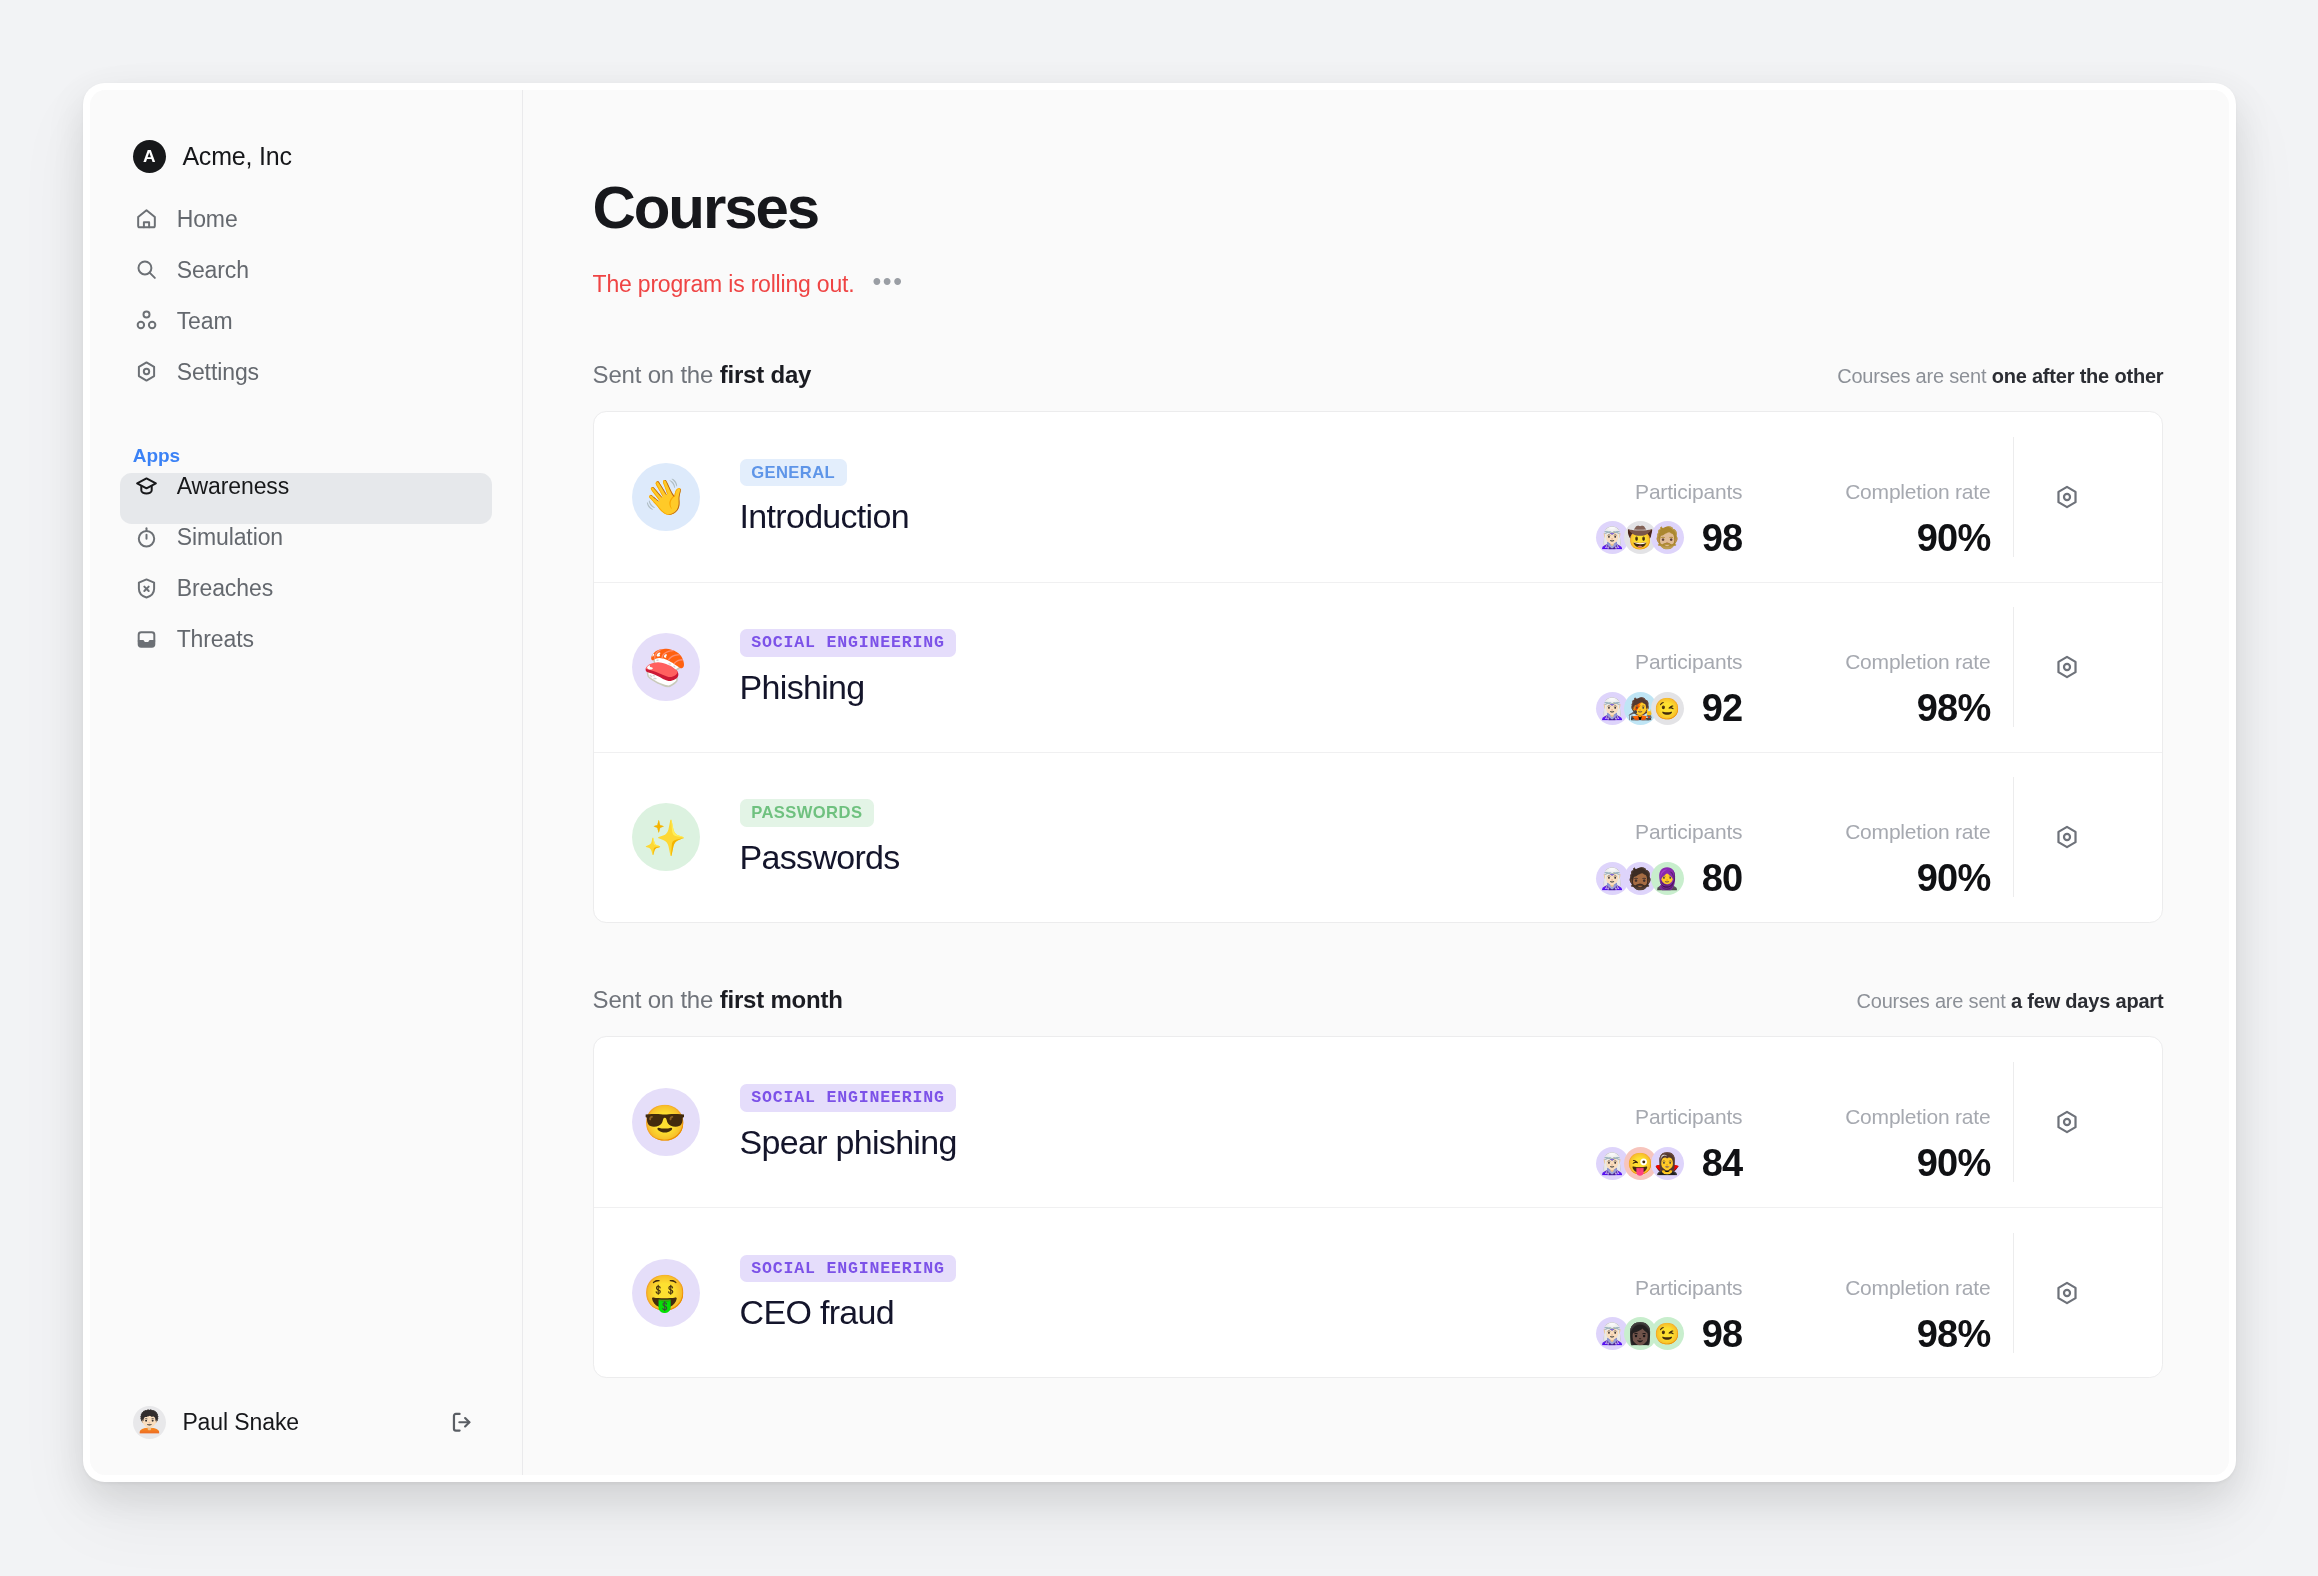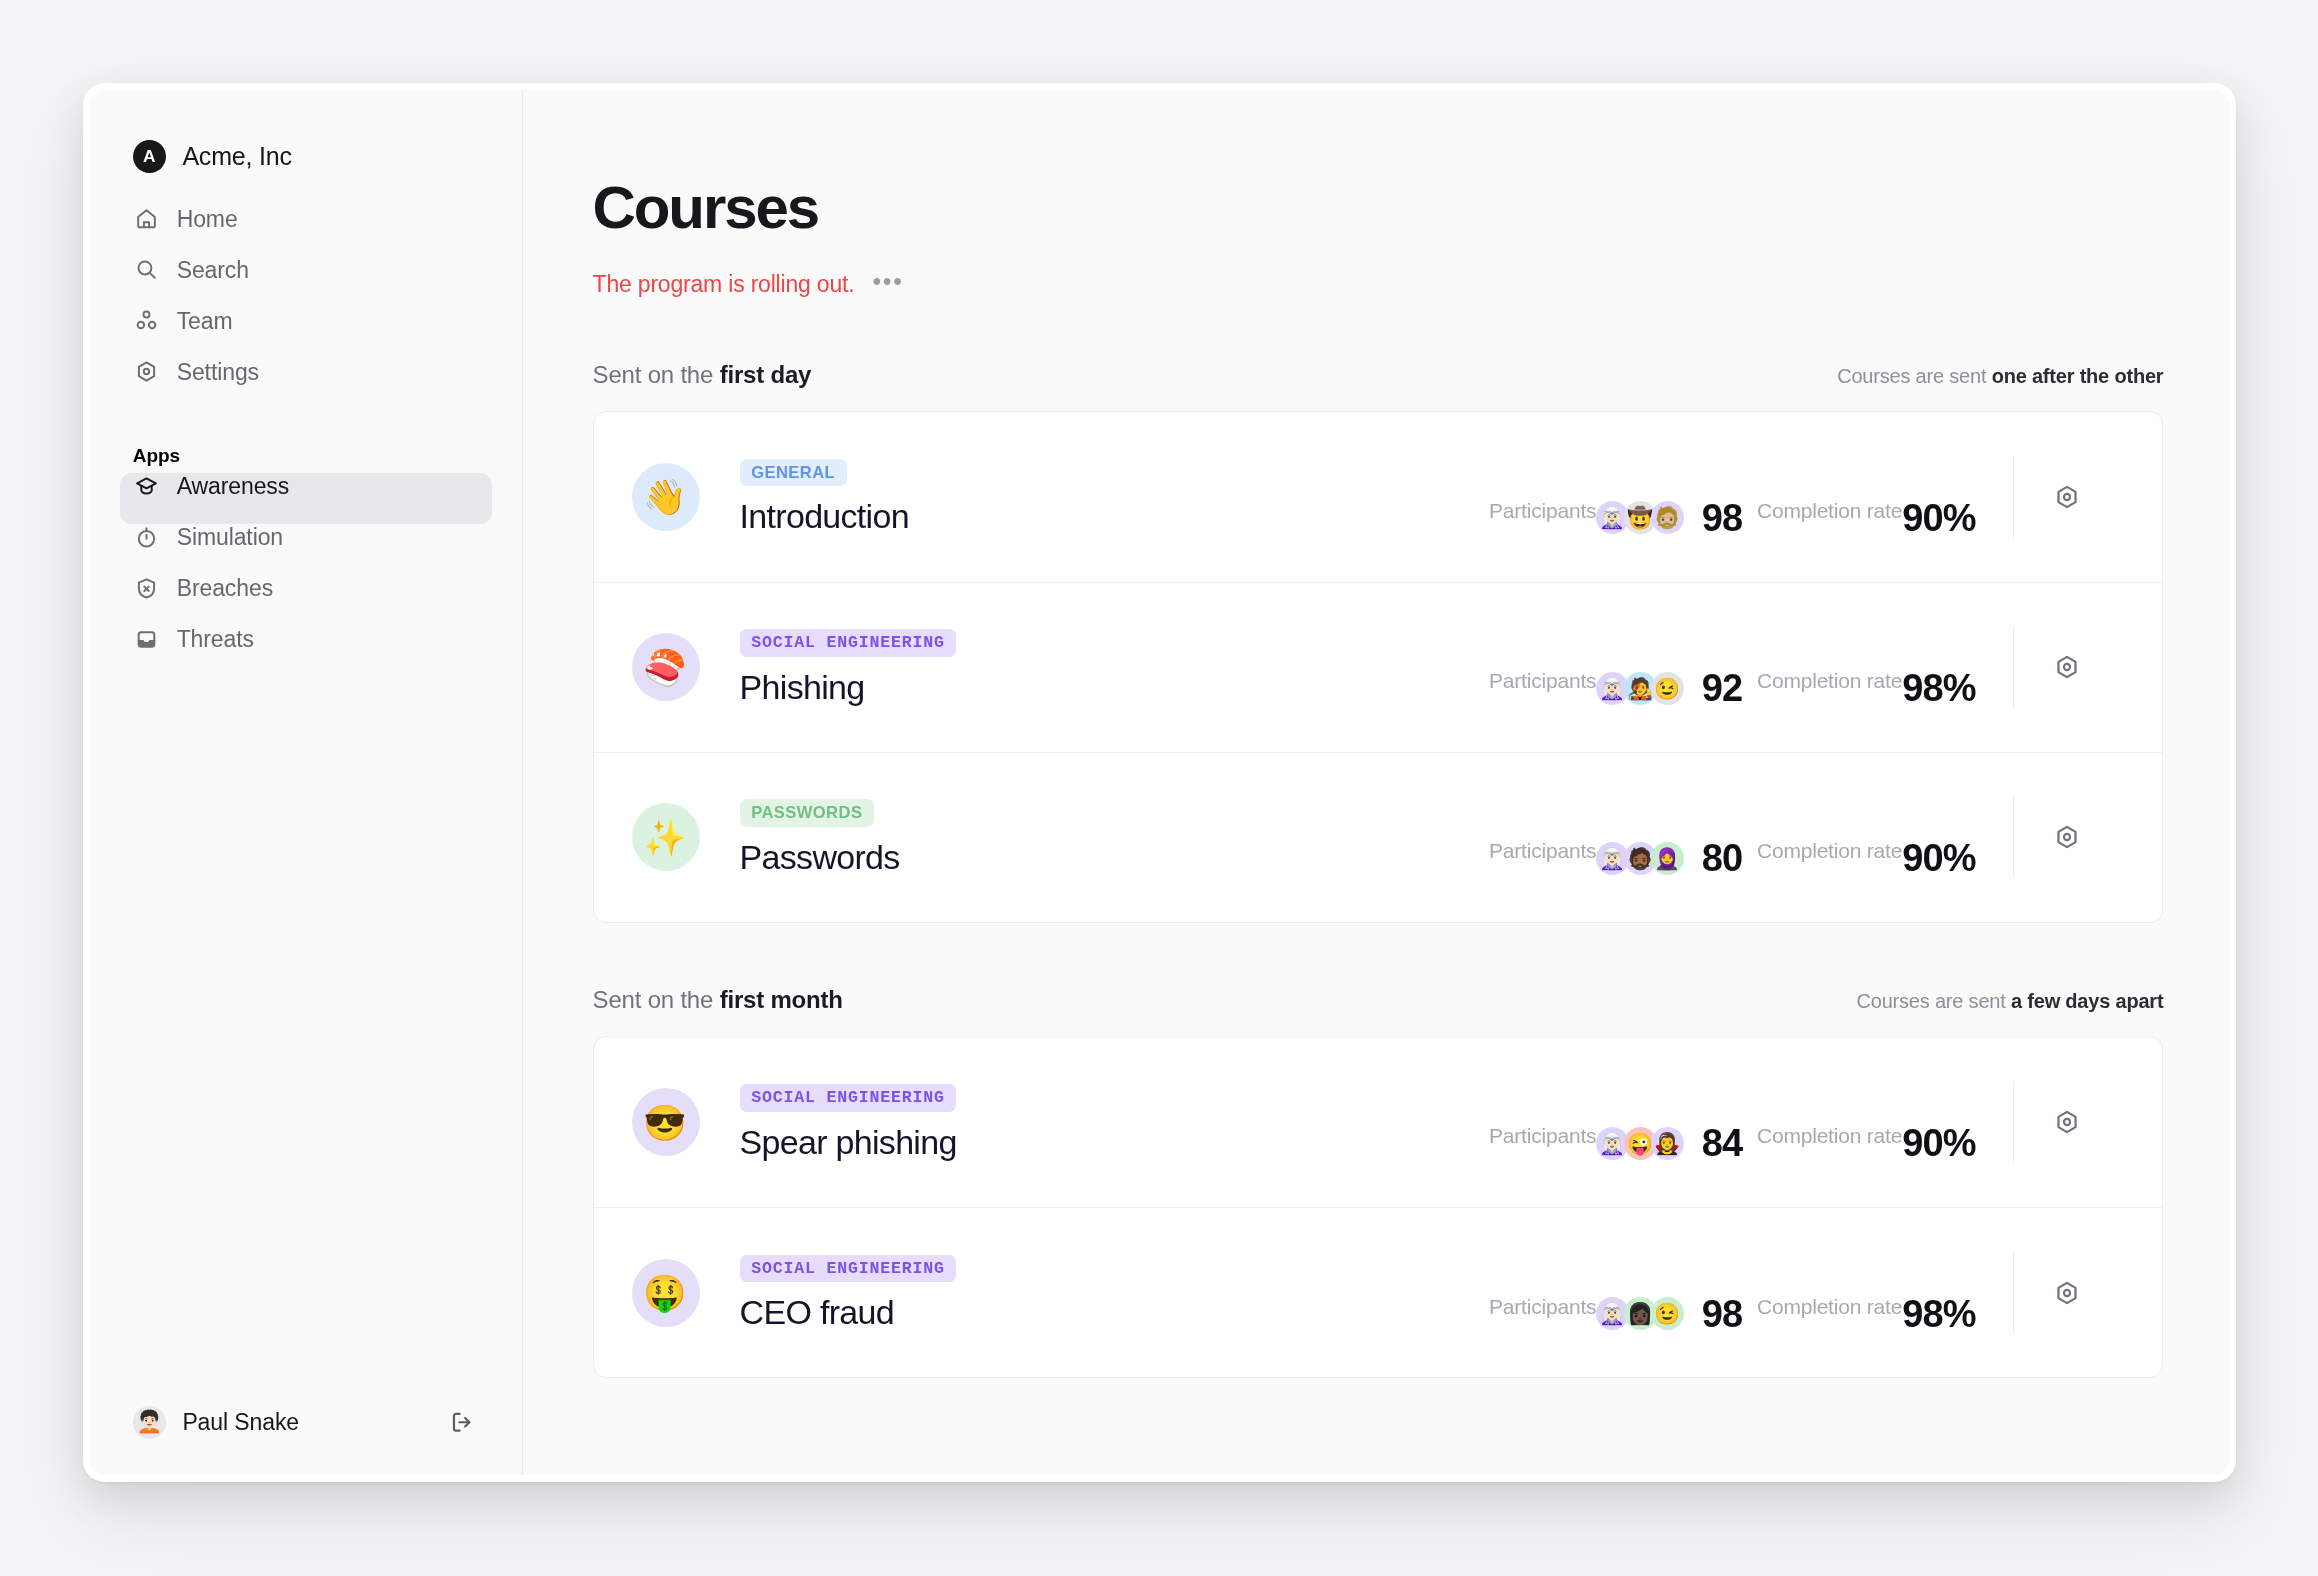--- a/index.html
+++ b/index.html
@@ -101,21 +101,21 @@
     color: #6c7075;
   }
   .nav-icon svg { width: 25px; height: 25px; display: block; }
 
   .section-label {
     margin-top: 35px;
     margin-bottom: 6.6px;
     padding-left: 13.2px;
     font-size: 19px;
     font-weight: 700;
-    color: #000000;
+    color: #3b82f6;
     letter-spacing: -0.1px;
   }
 
   .sidebar-footer {
     position: absolute;
     left: 30px; right: 30px;
     bottom: 30px;
     display: flex;
     align-items: center;
     height: 46px;
@@ -248,22 +248,22 @@
     line-height: 1.05;
   }
 
   .metrics {
     margin-left: auto;
     display: flex;
     align-items: stretch;
   }
   .metric {
     display: flex;
-    flex-direction: row;
-    align-items: flex-start;
+    flex-direction: column;
+    align-items: flex-end;
     justify-content: center;
     min-width: 207px;
     margin-top: 43px;
   }
   .metric-label {
     font-size: 21px;
     color: #a6a9b0;
     letter-spacing: -0.2px;
     margin-bottom: 15px;
     white-space: nowrap;

